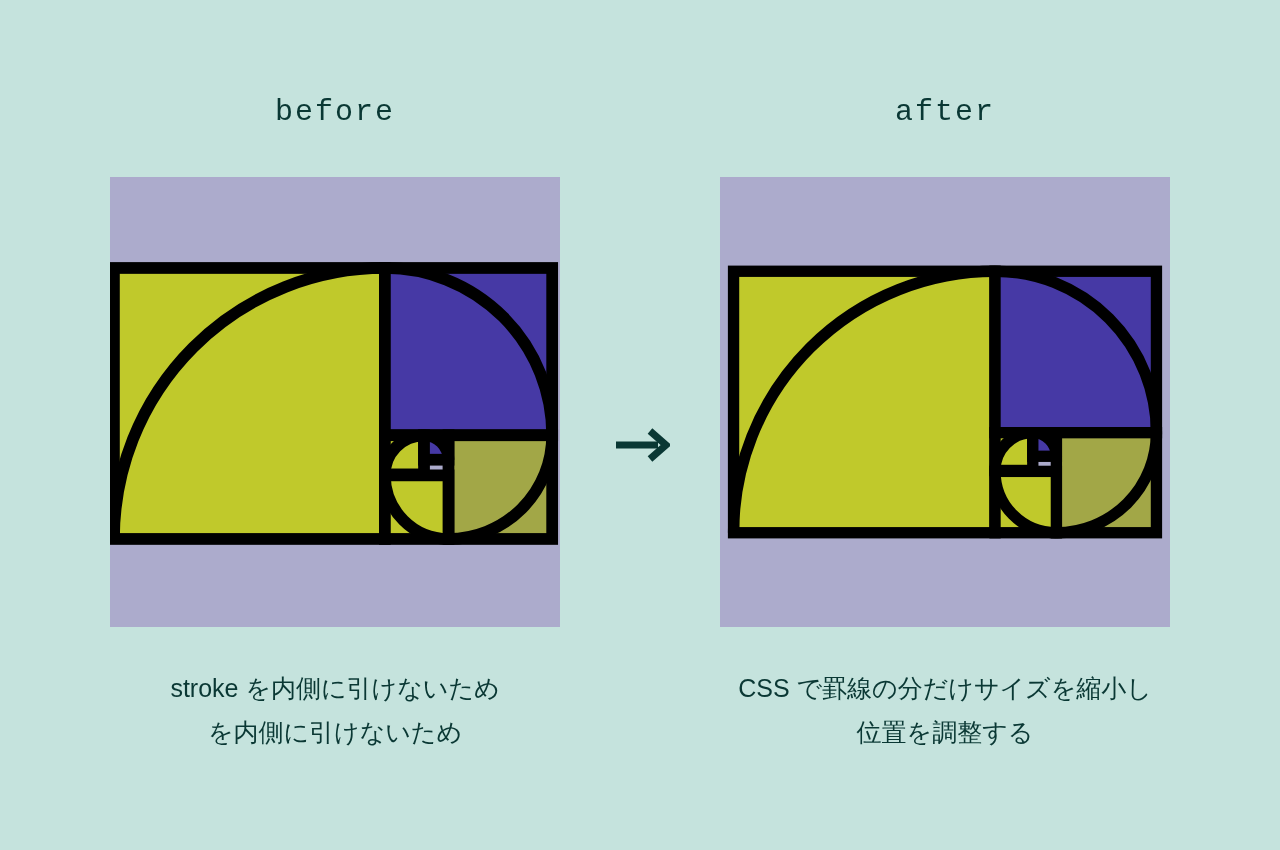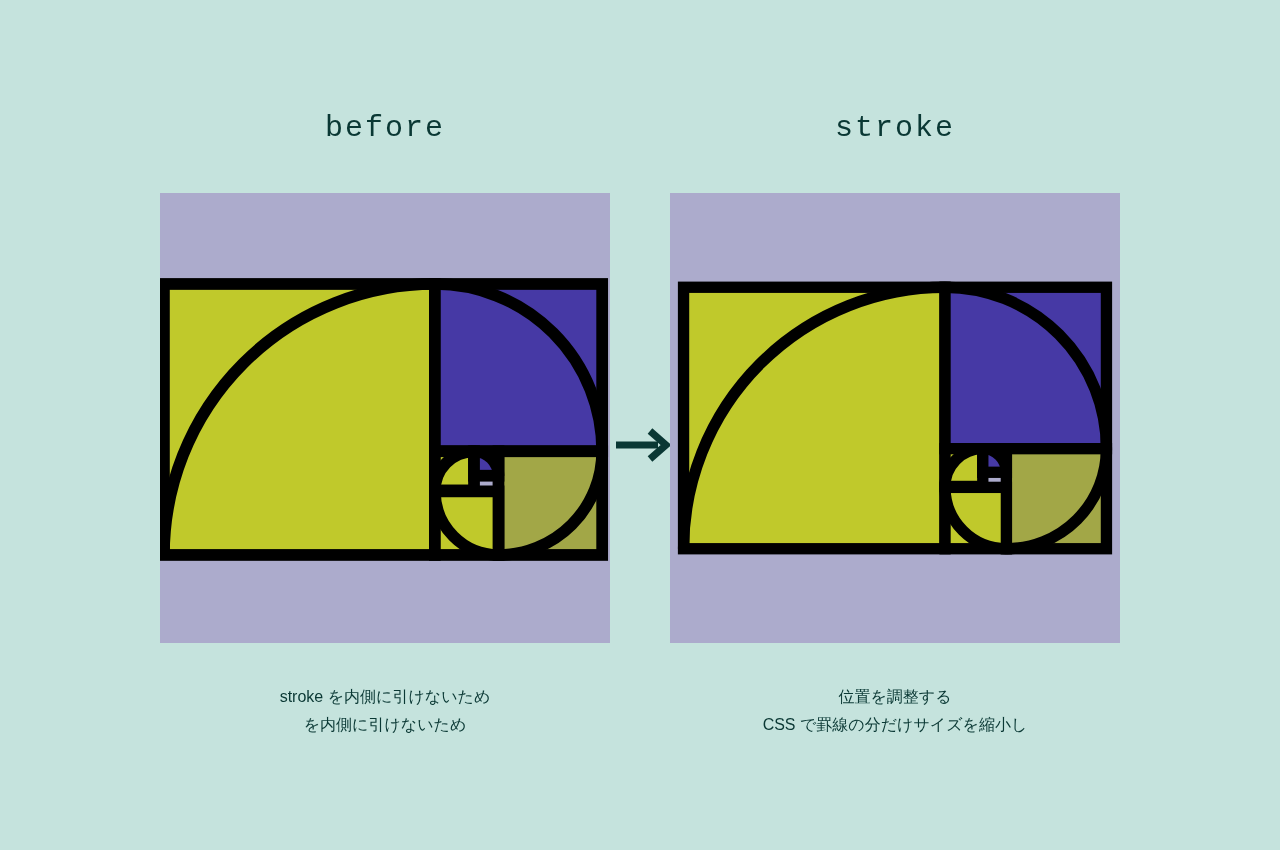--- a/index.html
+++ b/index.html
@@ -9,20 +9,21 @@
     height: 850px;
     font-family: "Hiragino Sans", "Yu Gothic", sans-serif;
     color: #0a3834;
     display: flex;
     align-items: center;
     justify-content: center;
   }
   .container {
     display: flex;
     align-items: center;
+    gap: 50px;
   }
   .panel {
     display: flex;
     flex-direction: column;
     align-items: center;
   }
   .title {
     font-family: "Courier New", monospace;
     font-size: 30px;
     letter-spacing: 2px;
@@ -37,21 +38,21 @@
     align-items: center;
     justify-content: center;
     overflow: hidden;
   }
   .canvas.before {
     justify-content: flex-start;
   }
   .caption {
     margin-top: 40px;
     text-align: center;
-    font-size: 16px;
+    font-size: 25px;
     line-height: 1.75;
     font-weight: 400;
   }
   .arrow {
     margin-top: 40px;
   }
   .arrow svg { display: block; }
   .golden-svg { display: block; }
 </style>
 </head>
@@ -92,37 +93,37 @@
   </div>
 
   <div class="arrow">
     <svg width="60" height="40" viewBox="0 0 60 40">
       <line x1="6" y1="20" x2="48" y2="20" stroke="#0a3834" stroke-width="7"></line>
       <path d="M 40 6 L 56 20 L 40 34" fill="none" stroke="#0a3834" stroke-width="7" stroke-linejoin="miter"></path>
     </svg>
   </div>
 
   <div class="panel">
-    <div class="title">stroke</div>
+    <div class="title">after</div>
     <div class="canvas">
 
       <svg class="golden-svg" width="438" height="280" viewBox="-8 -8 464 293">
         <rect x="0" y="0" width="277" height="277" fill="#c0c92b" stroke="#000" stroke-width="12"></rect>
         <rect x="277" y="0" width="171" height="171" fill="#4639a5" stroke="#000" stroke-width="12"></rect>
         <rect x="342" y="171" width="106" height="106" fill="#a2a747" stroke="#000" stroke-width="12"></rect>
         <rect x="277" y="212" width="65" height="65" fill="#c0c92b" stroke="#000" stroke-width="12"></rect>
         <rect x="277" y="171" width="40" height="40" fill="#c0c92b" stroke="#000" stroke-width="12"></rect>
         <rect x="317" y="171" width="25" height="25" fill="#4639a5" stroke="#000" stroke-width="12"></rect>
         <path d="M 0 277 A 277 277 0 0 1 277 0" fill="none" stroke="#000" stroke-width="12"></path>
         <path d="M 277 0 A 171 171 0 0 1 448 171" fill="none" stroke="#000" stroke-width="12"></path>
         <path d="M 448 171 A 106 106 0 0 1 342 277" fill="none" stroke="#000" stroke-width="12"></path>
         <path d="M 342 277 A 65 65 0 0 1 277 212" fill="none" stroke="#000" stroke-width="12"></path>
         <path d="M 277 212 A 40 40 0 0 1 317 171" fill="none" stroke="#000" stroke-width="12"></path>
         <path d="M 317 171 A 25 25 0 0 1 342 196" fill="none" stroke="#000" stroke-width="12"></path>
       </svg>
     </div>
     <div class="caption">
+      <div>CSS で罫線の分だけサイズを縮小し</div>
       <div>位置を調整する</div>
-      <div>CSS で罫線の分だけサイズを縮小し</div>
     </div>
   </div>
 
 </div>
 
 </body></html>

